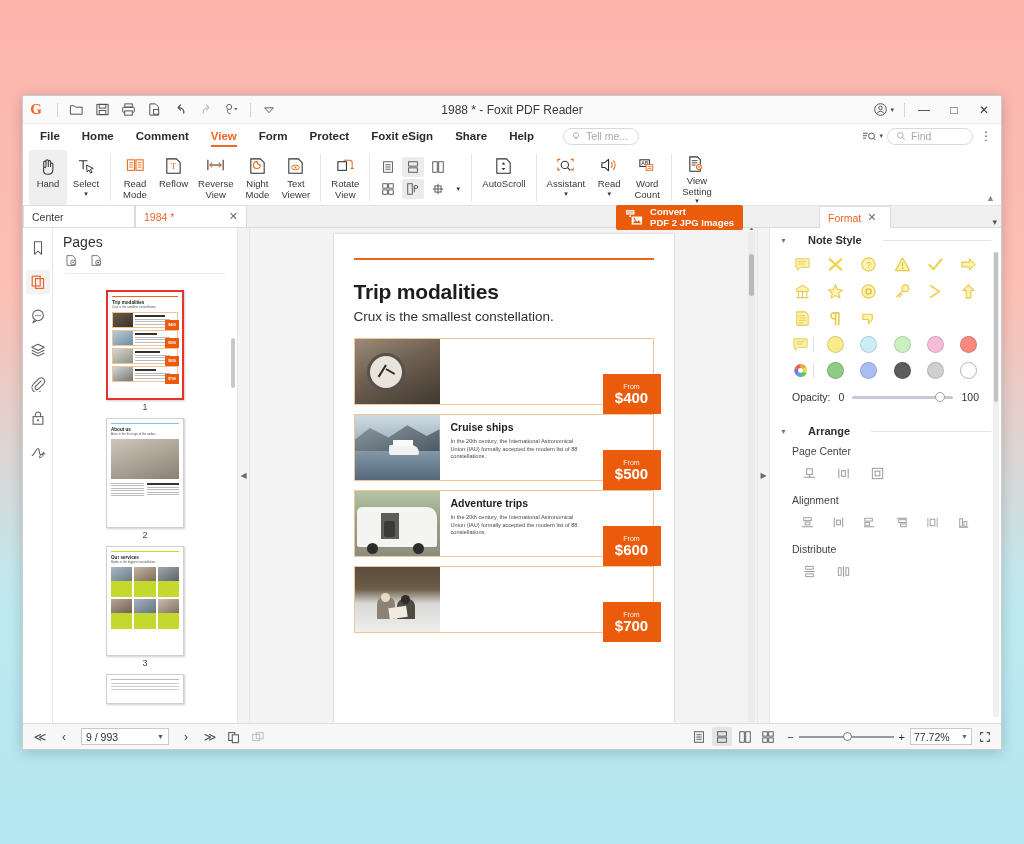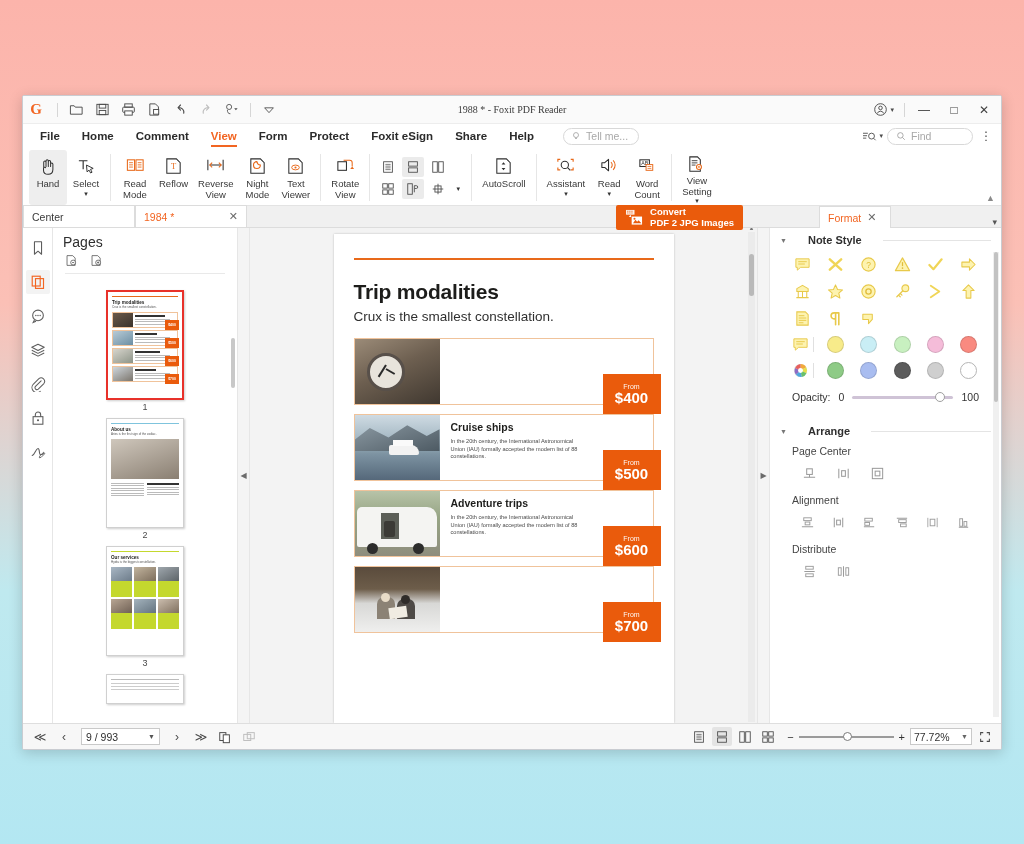--- a/index.html
+++ b/index.html
@@ -18,22 +18,22 @@
   }
   
   .titlebar { height:28px; background:#fafafa; display:flex; align-items:center;
               border-bottom:1px solid #ededed; position:relative; flex:0 0 28px; }
   .logo { width:26px; text-align:center; color:#f26522; font-weight:bold; font-size:15px;
           font-family:"Liberation Serif", serif; }
   .qa { display:flex; align-items:center; gap:2px; padding-left:4px; }
   .qa .ic { width:24px; height:22px; display:flex; align-items:center; justify-content:center;
             color:#4b4b4b; border-radius:2px; }
   .vsep { width:1px; height:14px; background:#d6d6d6; margin:0 4px; }
-  .wintitle { position:absolute; left:0; right:0; text-align:center; font-size:10px;
-              color:#3a3a3a; pointer-events:none;font-family:Liberation Serif, serif; }
+  .wintitle { position:absolute; left:0; right:0; text-align:center; font-size:12px;
+              color:#3a3a3a; pointer-events:none; }
   .winctl { margin-left:auto; display:flex; align-items:center; padding-right:2px; }
   .winctl .b { width:30px; height:26px; display:flex; align-items:center; justify-content:center;
                font-size:12px; color:#404040; }
   .acct { display:flex; align-items:center; gap:2px; color:#4a4a4a; margin-right:6px; }
 
   
   .menubar { height:24px; background:#fff; display:flex; align-items:center;
              padding-left:6px; position:relative; flex:0 0 24px; }
   .mi { font-size:11.5px; color:#2b2b2b; padding:3px 11px; font-weight:bold; position:relative; }
   .mi.active { color:#f26522; }
@@ -161,21 +161,21 @@
                 color:#9b9b9b; }
   .fscroll { position:absolute; right:2px; top:24px; width:6px; bottom:6px; background:#f0f0f0; }
   .fscroll .t { position:absolute; left:1px; top:0; width:4px; height:150px; background:#c2c2c2;
                 border-radius:2px; }
 
   
   .status { height:26px; background:#f7f7f7; border-top:1px solid #dedede; display:flex;
             align-items:center; padding:0 6px; gap:2px; flex:0 0 26px; }
   .sib { width:22px; height:20px; display:flex; align-items:center; justify-content:center;
          color:#4a4a4a; font-size:12px; border-radius:2px; }
-  .pagebox { width:79px; height:17px; border:1px solid #c9c9c9; background:#fff; display:flex;
+  .pagebox { width:88px; height:17px; border:1px solid #c9c9c9; background:#fff; display:flex;
              align-items:center; padding:0 4px; font-size:10.5px; color:#2e2e2e; margin:0 4px; }
   .pagebox .cv { margin-left:auto; font-size:7px; color:#555; }
   .statright { margin-left:auto; display:flex; align-items:center; gap:3px; }
   .vb { width:20px; height:19px; display:flex; align-items:center; justify-content:center;
         color:#4a4a4a; border-radius:2px; }
   .vb.on { background:#e4e4e4; }
   .zwrap { display:flex; align-items:center; gap:5px; margin-left:6px; font-size:11px; color:#333; }
   .ztrack { width:95px; height:2px; background:#9a9a9a; position:relative; }
   .zknob { position:absolute; left:44px; top:-4px; width:9px; height:9px; border-radius:50%;
            background:#fff; border:1px solid #7a7a7a; }

